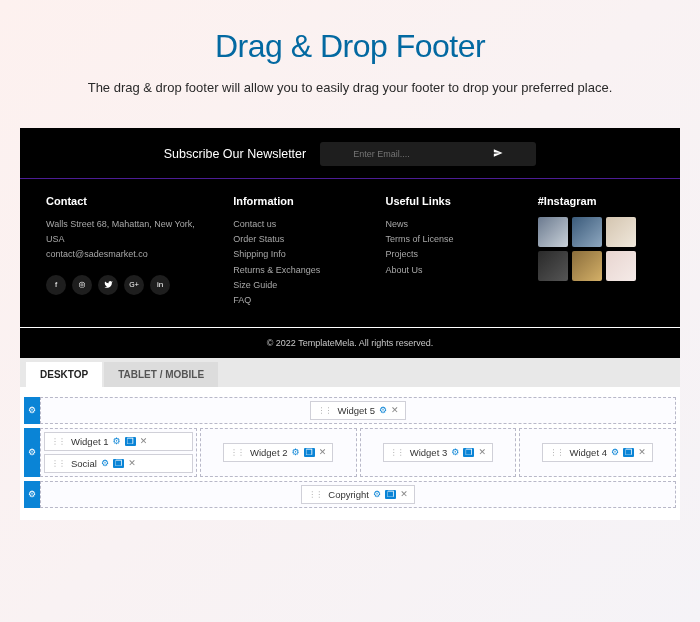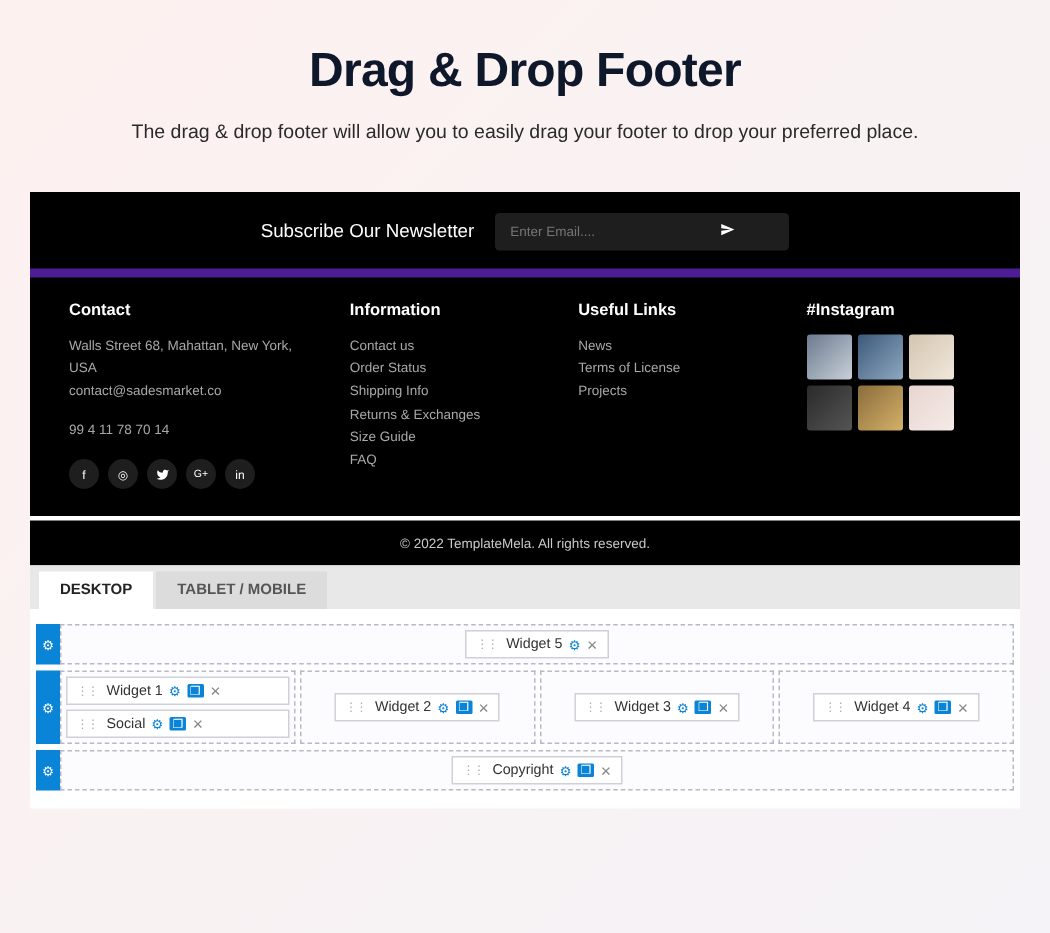--- a/index.html
+++ b/index.html
@@ -1,41 +1,41 @@
 <!DOCTYPE html>
 <html><head>
 <meta charset="utf-8">
 <style>
 * { margin: 0; padding: 0; box-sizing: border-box; }
 body { font-family: -apple-system, BlinkMacSystemFont, "Segoe UI", Arial, sans-serif; background: linear-gradient(135deg, #fdf1ef 0%, #f5f3f7 100%); width: 700px; height: 622px; overflow: hidden; }
 .hero { text-align: center; padding: 28px 40px 18px; }
-.hero h1 { font-size: 32px; font-weight: 700; color: #0f172a; letter-spacing: -0.5px; }
+.hero h1 { font-size: 32px; font-weight: 400; color: #0369a1; letter-spacing: -0.5px; }
 .hero p { font-size: 13px; color: #2a2a2a; margin-top: 14px; line-height: 1.45; }
 .preview { margin: 12px 20px 0; background: #000; color: #fff; font-size: 10px; }
-.newsletter { display: flex; align-items: center; justify-content: center; gap: 14px; padding: 14px 0 12px; border-bottom: 6px solid #4c1d95; }
+.newsletter { display: flex; align-items: center; justify-content: center; gap: 14px; padding: 14px 0 12px; border-bottom: 1px solid #4c1d95; }
 .newsletter-label { font-size: 12.5px; color: #fff; }
-.newsletter-form { display: flex; align-items: center; background: #1e1e1e; border-radius: 3px; padding: 6px 10px; width: 196px; justify-content: flex-start; }
+.newsletter-form { display: flex; align-items: center; background: #1e1e1e; border-radius: 3px; padding: 6px 10px; width: 216px; justify-content: center; }
 .newsletter-form input { background: transparent; border: none; color: #888; font-size: 9px; outline: none; width: 140px; }
 .send-icon { color: #fff; font-size: 10px; }
 .footer-cols { display: flex; padding: 16px 26px 18px; gap: 36px; }
 .fcol h4 { font-size: 11px; font-weight: 600; margin-bottom: 10px; color: #fff; }
 .fcol { flex: 1; }
 .fcol.contact { flex: 1.3; }
 .fcol p, .fcol li { font-size: 9px; color: #a8a8a8; line-height: 1.7; list-style: none; }
 .fcol ul { margin-top: 2px; }
 .socials { display: flex; gap: 6px; margin-top: 12px; }
 .social-btn { width: 20px; height: 20px; border-radius: 50%; background: #1e1e1e; display: flex; align-items: center; justify-content: center; color: #fff; font-size: 8px; }
 .insta-grid { display: grid; grid-template-columns: repeat(3, 30px); gap: 4px; margin-top: 2px; }
 .insta-img { width: 30px; height: 30px; background: linear-gradient(135deg, #6b7a8f, #c9d1d9); border-radius: 2px; }
 .insta-img:nth-child(2){background:linear-gradient(135deg,#3a5a7a,#8fa8c0);}
 .insta-img:nth-child(3){background:linear-gradient(135deg,#d4c5b0,#f0e8dc);}
 .insta-img:nth-child(4){background:linear-gradient(135deg,#2a2a2a,#555);}
 .insta-img:nth-child(5){background:linear-gradient(135deg,#8a6d3b,#d4b068);}
 .insta-img:nth-child(6){background:linear-gradient(135deg,#e8d5d0,#f5ebe8);}
-.copyright { text-align: center; padding: 10px 0; border-top: 3px solid #ffffff; font-size: 9px; color: #c8c8c8; }
+.copyright { text-align: center; padding: 10px 0; border-top: 1px solid #ffffff; font-size: 9px; color: #c8c8c8; }
 .builder { margin: 0 20px; background: #f4f4f4; }
 .tabs { display: flex; background: #e8e8e8; padding: 4px 6px 0; gap: 2px; }
 .tab { padding: 7px 14px; font-size: 10px; font-weight: 600; color: #555; background: #dcdcdc; cursor: pointer; }
 .tab.active { background: #fff; color: #222; }
 .builder-body { background: #fff; padding: 6px 4px 8px; }
 .brow { display: flex; align-items: stretch; margin: 4px 0; gap: 0; }
 .handle { width: 16px; background: #0a84d6; display: flex; align-items: center; justify-content: center; color: #fff; font-size: 9px; cursor: grab; flex-shrink: 0; }
 .cells { display: flex; flex: 1; gap: 3px; }
 .cell { flex: 1; border: 1px dashed #b8b8c8; background: #fcfcff; min-height: 26px; display: flex; align-items: center; justify-content: center; padding: 3px; }
 .widget { background: #fff; border: 1px solid #d0d0d8; padding: 3px 6px; display: flex; align-items: center; gap: 4px; font-size: 9.5px; color: #333; }
@@ -65,21 +65,20 @@
             <path d="M2 21l21-9L2 3v7l15 2-15 2v7z"></path>
           </svg>
       </span>
     </div>
   </div>
   <div class="footer-cols">
     <div class="fcol contact">
       <h4>Contact</h4>
       <p>Walls Street 68, Mahattan, New York, USA</p>
       <p>contact@sadesmarket.co</p>
-      <p style="margin-top:10px">99 4 11 78 70 14</p>
       <div class="socials">
         <span class="social-btn">f</span>
         <span class="social-btn">◎</span>
         <span class="social-btn">
           <svg width="9" height="9" viewBox="0 0 24 24" fill="#fff">
               <path d="M23 3a10.9 10.9 0 01-3.14 1.53 4.48 4.48 0 00-7.86 3v1A10.66 10.66 0 013 4s-4 9 5 13a11.64 11.64 0 01-7 2c9 5 20 0 20-11.5a4.5 4.5 0 00-.08-.83A7.72 7.72 0 0023 3z"></path>
             </svg>
         </span>
         <span class="social-btn" style="font-size:7px">G+</span>
         <span class="social-btn">in</span>
@@ -95,20 +94,21 @@
         <li>Size Guide</li>
         <li>FAQ</li>
       </ul>
     </div>
     <div class="fcol">
       <h4>Useful Links</h4>
       <ul>
         <li>News</li>
         <li>Terms of License</li>
         <li>Projects</li>
+        <li>About Us</li>
       </ul>
     </div>
     <div class="fcol">
       <h4>#Instagram</h4>
       <div class="insta-grid">
         <div class="insta-img"></div>
         <div class="insta-img"></div>
         <div class="insta-img"></div>
         <div class="insta-img"></div>
         <div class="insta-img"></div>

